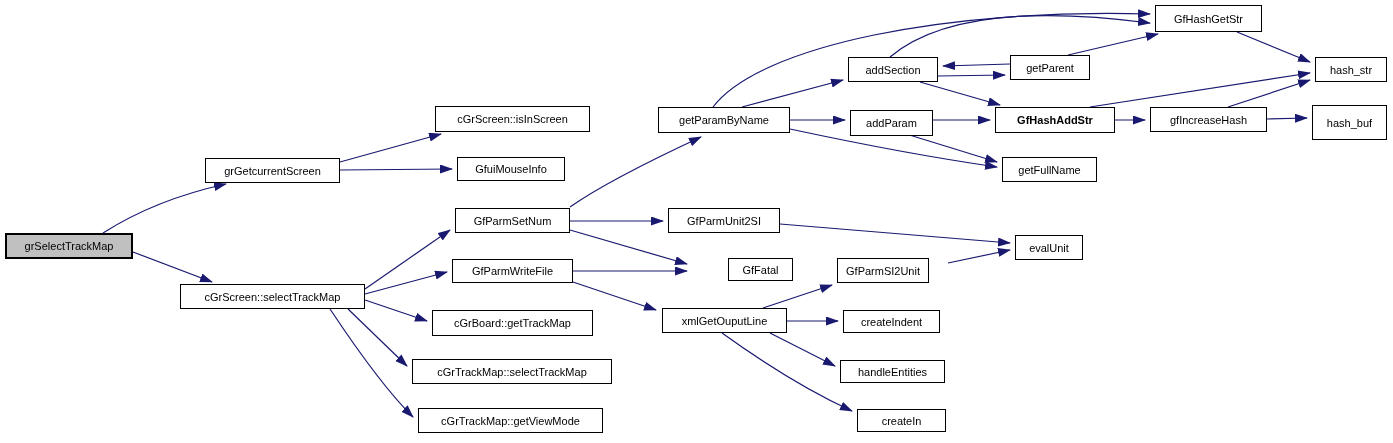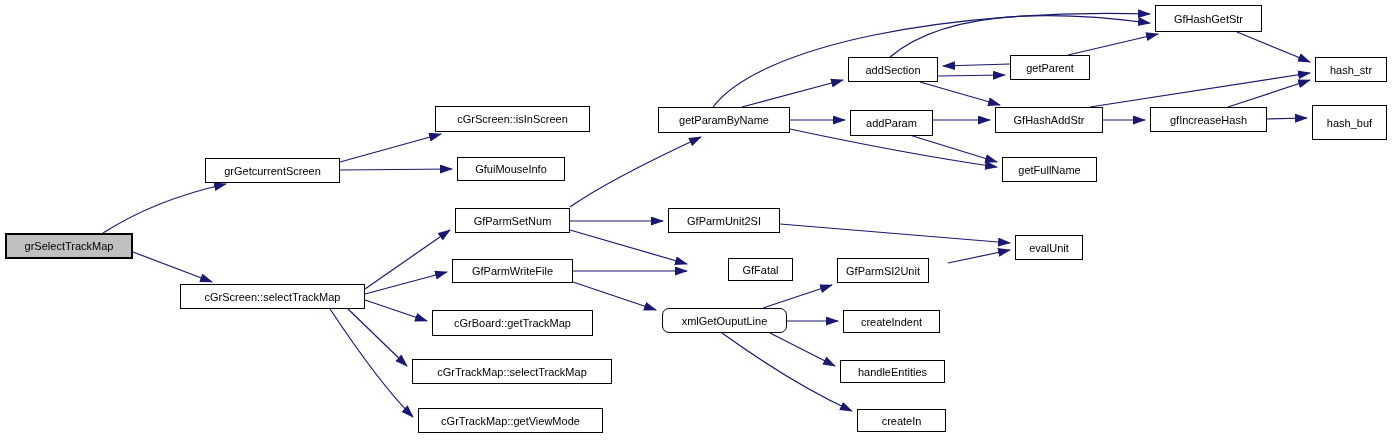--- a/index.html
+++ b/index.html
@@ -101,30 +101,30 @@
       <div class="node" style="left: 435px; top: 106px; width: 155px; height: 26px;">cGrScreen::isInScreen</div>
       <div class="node" style="left: 457px; top: 157px; width: 108px; height: 24px;">GfuiMouseInfo</div>
       <div class="node" style="left: 180px; top: 284px; width: 185px; height: 25px;">cGrScreen::selectTrackMap</div>
       <div class="node" style="left: 455px; top: 208px; width: 115px; height: 25px;">GfParmSetNum</div>
       <div class="node" style="left: 452px; top: 259px; width: 121px; height: 24px;">GfParmWriteFile</div>
       <div class="node" style="left: 432px; top: 310px; width: 161px; height: 26px;">cGrBoard::getTrackMap</div>
       <div class="node" style="left: 412px; top: 359px; width: 200px; height: 25px;">cGrTrackMap::selectTrackMap</div>
       <div class="node" style="left: 418px; top: 408px; width: 185px; height: 25px;">cGrTrackMap::getViewMode</div>
       <div class="node" style="left: 658px; top: 107px; width: 132px; height: 26px;">getParamByName</div>
       <div class="node" style="left: 850px; top: 110px; width: 83px; height: 26px;">addParam</div>
-      <div class="node" style="left: 995px; top: 107px; width: 108px; height: 26px;">GfHashAddStr</div>
+      <div class="node" style="left: 995px; top: 107px; width: 120px; height: 26px; font-weight: bold;">GfHashAddStr</div>
       <div class="node" style="left: 1002px; top: 157px; width: 95px; height: 25px;">getFullName</div>
       <div class="node" style="left: 848px; top: 57px; width: 90px; height: 25px;">addSection</div>
       <div class="node" style="left: 1010px; top: 55px; width: 80px; height: 25px;">getParent</div>
       <div class="node" style="left: 1155px; top: 5px; width: 107px; height: 27px;">GfHashGetStr</div>
       <div class="node" style="left: 1315px; top: 57px; width: 72px; height: 25px;">hash_str</div>
       <div class="node" style="left: 1312px; top: 105px; width: 75px; height: 35px;">hash_buf</div>
       <div class="node" style="left: 1150px; top: 107px; width: 117px; height: 25px;">gfIncreaseHash</div>
       <div class="node" style="left: 668px; top: 208px; width: 112px; height: 25px;">GfParmUnit2SI</div>
       <div class="node" style="left: 728px; top: 258px; width: 65px; height: 23px;">GfFatal</div>
-      <div class="node" style="left: 662px; top: 308px; width: 125px; height: 25px; border-radius: 7px;">xmlGetOuputLine</div>
+      <div class="node" style="left: 662px; top: 308px; width: 125px; height: 25px;">xmlGetOuputLine</div>
       <div class="node" style="left: 837px; top: 258px; width: 92px; height: 25px;">GfParmSI2Unit</div>
       <div class="node" style="left: 1015px; top: 235px; width: 68px; height: 25px;">evalUnit</div>
       <div class="node" style="left: 843px; top: 310px; width: 97px; height: 23px;">createIndent</div>
       <div class="node" style="left: 840px; top: 360px; width: 105px; height: 23px;">handleEntities</div>
       <div class="node" style="left: 857px; top: 409px; width: 89px; height: 23px;">createIn</div>
     </div>
 </div>
 
 </body></html>

